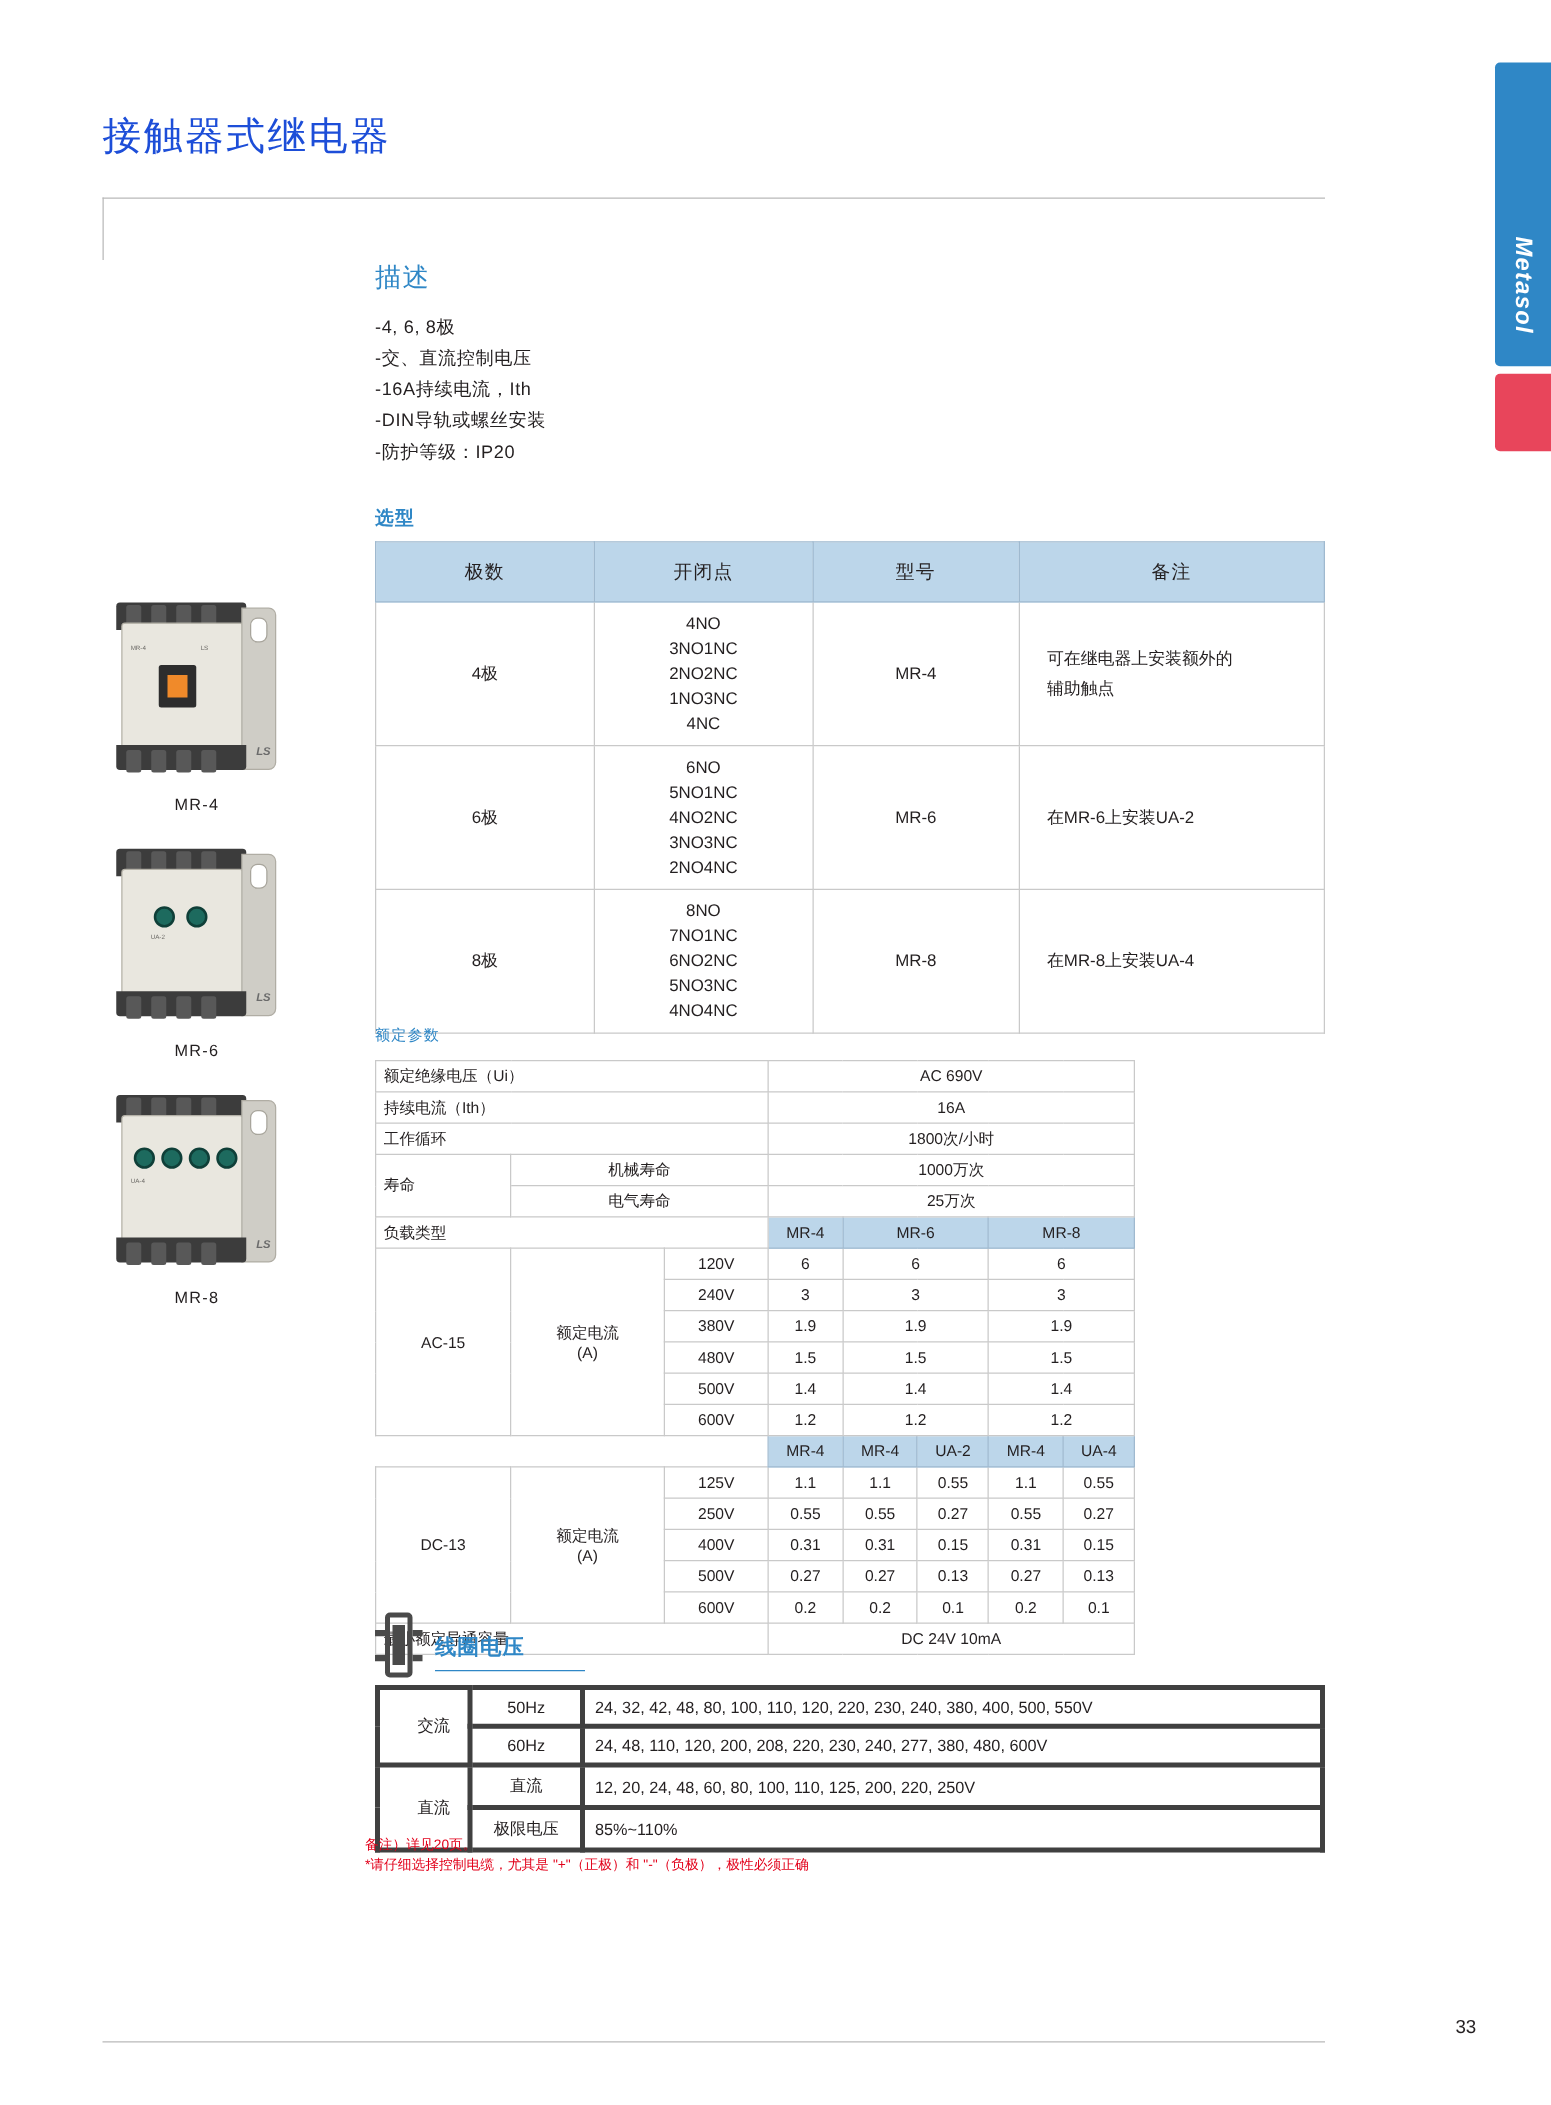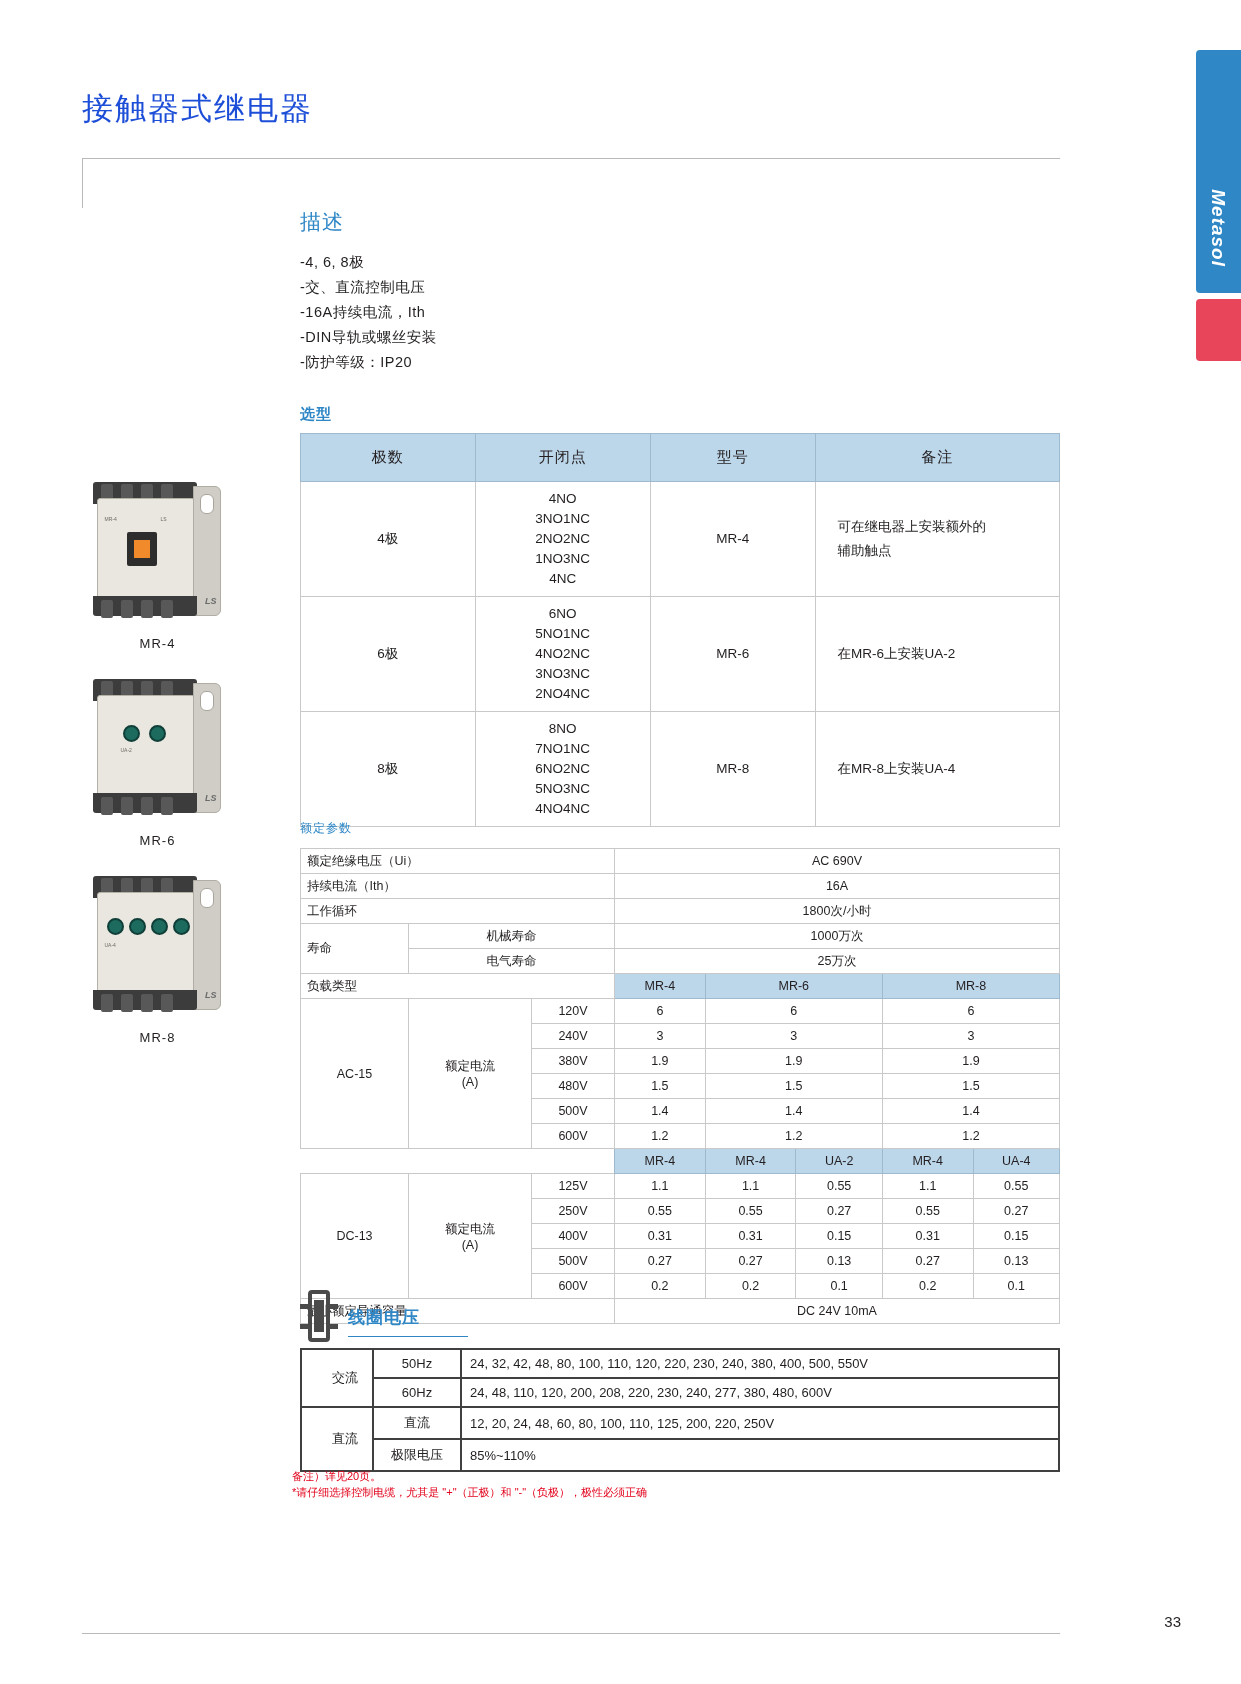--- a/index.html
+++ b/index.html
@@ -54,38 +54,38 @@
   .tbl-sel{position:absolute;left:300px;top:433px;width:760px;font-size:13.5px;}
   .tbl-sel th{background:#bcd6ea;border:1px solid #9fb9cf;font-weight:normal;font-size:15px;padding:14px 0;text-align:center;letter-spacing:1px;}
   .tbl-sel td{border:1px solid #c9c9c9;text-align:center;padding:7px 0;line-height:20px;}
   .tbl-sel td.notes{text-align:left;padding-left:22px;line-height:24px;}
   .tbl-sel .c1{width:175px;margin-top:40px;}
   .tbl-sel .c2{width:175px;}
   .tbl-sel .c3{width:165px;margin-left:31px;}
   .tbl-sel .c4{width:245px;}
   
   .rated-head{position:absolute;left:300px;top:820px;color:#2f87c6;font-size:12px;font-weight:normal;letter-spacing:1px;}
-  .tbl-rated{position:absolute;left:300px;top:848px;width:760px;font-size:12.5px;}
+  .tbl-rated{position:absolute;left:300px;top:848px;width:608px;font-size:12.5px;}
   .tbl-rated td{border:1px solid #c9c9c9;padding:3px 6px;height:18px;}
   .tbl-rated td.lbl{text-align:left;}
   .tbl-rated td.ctr{text-align:center;}
   .tbl-rated td.hdr{background:#bcd6ea;text-align:center;border:1px solid #9fb9cf;}
   .tbl-rated td.blank{border:none;background:#fff;}
   
   .coil-icon{position:absolute;left:300px;top:1290px;width:38px;height:52px;}
   .coil-icon .c-o{position:absolute;left:8px;top:0;width:22px;height:52px;border:4px solid #4a4a4a;border-radius:4px;box-sizing:border-box;}
   .coil-icon .c-i{position:absolute;left:14px;top:10px;width:10px;height:32px;background:#4a4a4a;}
   .coil-icon .c-t{position:absolute;left:0;top:14px;width:8px;height:5px;background:#4a4a4a;}
   .coil-icon .c-b{position:absolute;left:0;top:34px;width:8px;height:5px;background:#4a4a4a;}
   .coil-icon .c-t2{position:absolute;right:0;top:14px;width:8px;height:5px;background:#4a4a4a;}
   .coil-icon .c-b2{position:absolute;right:0;top:34px;width:8px;height:5px;background:#4a4a4a;}
   .coil-head{position:absolute;left:348px;top:1306px;color:#2f87c6;font-size:17px;font-weight:bold;letter-spacing:1px;}
   .coil-rule{position:absolute;left:348px;top:1336px;width:120px;height:1px;background:#2f87c6;}
   .tbl-coil{position:absolute;left:300px;top:1348px;width:760px;font-size:13px;}
-  .tbl-coil td{border:2px solid #404040;padding:6px 8px;}
+  .tbl-coil td{border:4px solid #404040;padding:6px 8px;}
   .tbl-coil td.k{text-align:center;width:38px;padding-left:24px;}
   .tbl-coil td.k2{text-align:center;width:70px;}
   .note{position:absolute;left:292px;top:1468px;color:#e2001a;font-size:11px;line-height:16px;}
   .pagenum{position:absolute;right:60px;bottom:54px;font-size:15px;color:#231f20;}
   .bottom-rule{position:absolute;left:82px;bottom:50px;width:978px;height:1px;background:#b9b9b9;}
 </style>
 </head>
 <body>
 
 <div class="side-tab">

